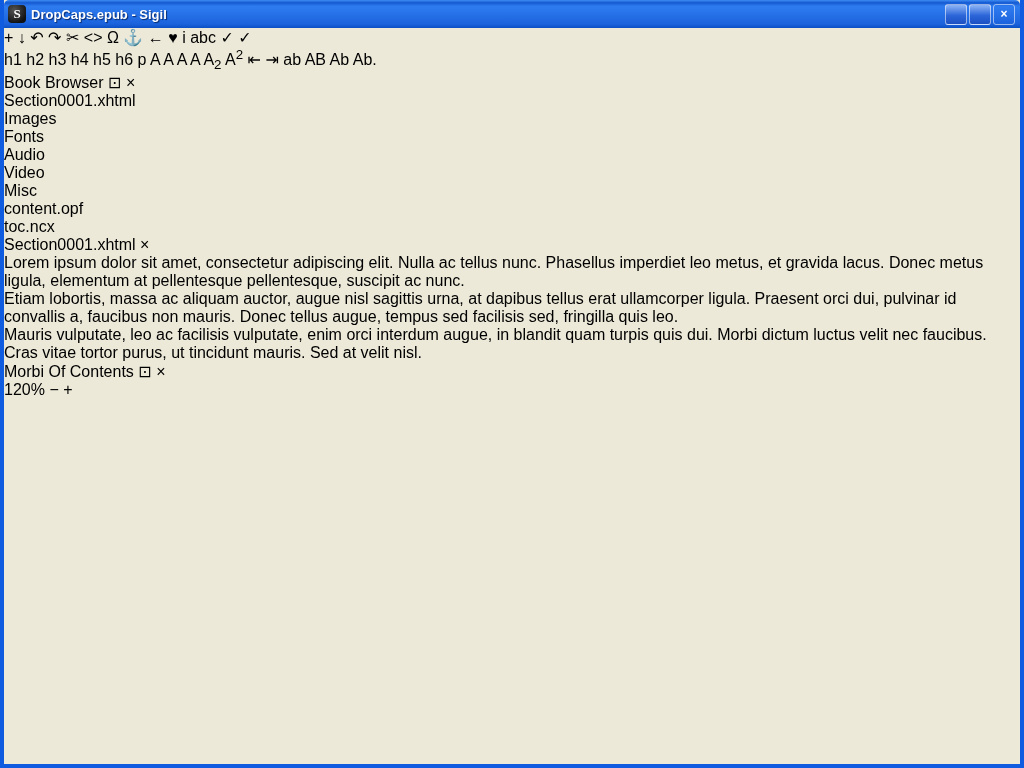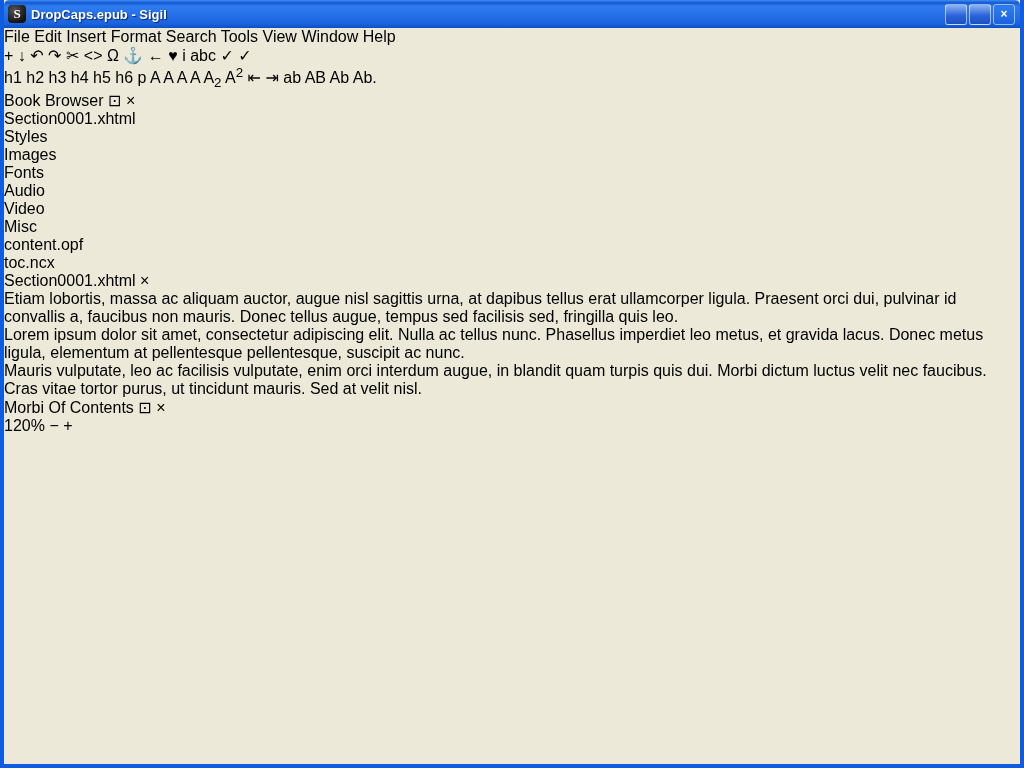--- a/index.html
+++ b/index.html
@@ -155,31 +155,20 @@
       <span class="wbtn min">
           <span class="minbar"></span>
         </span>
       <span class="wbtn max">
           <span class="maxsq"></span>
         </span>
       <span class="wbtn close">×</span>
     </span>
   </div>
 
-  <div class="menubar">
-    <span class="menu-item">File</span>
-    <span class="menu-item">Edit</span>
-    <span class="menu-item">Insert</span>
-    <span class="menu-item">Format</span>
-    <span class="menu-item">Search</span>
-    <span class="menu-item">Tools</span>
-    <span class="menu-item">View</span>
-    <span class="menu-item">Window</span>
-    <span class="menu-item">Help</span>
-  </div>
 
   <div class="toolbar tb1">
     <span class="tbtn"><span class="i-page"></span></span>
     <span class="tbtn"><span class="i-tfolder"></span></span>
     <span class="tbtn"><span class="i-page"></span><span class="add-plus">+</span></span>
     <span class="tbtn"><span class="save-glyph">↓</span></span>
     <span class="sep"></span>
     <span class="tbtn g-undo">↶</span>
     <span class="tbtn g-redo">↷</span>
     <span class="sep"></span>
@@ -252,44 +241,43 @@
     <div class="panel left-panel">
       <div class="panel-header">
         <span>Book Browser</span>
         <span class="ph-btns">
           <span class="ph-btn">⊡</span>
           <span class="ph-btn">×</span>
         </span>
       </div>
       <div class="panel-body">
         <div class="trow sel"><span class="i-file f-html"></span><span>Section0001.xhtml</span></div>
-        <div class="trow"><span class="i-folder"></span><span>Styles</span></div>
         <div class="trow"><span class="i-folder"></span><span>Images</span></div>
         <div class="trow"><span class="i-folder"></span><span>Fonts</span></div>
         <div class="trow"><span class="i-folder"></span><span>Audio</span></div>
         <div class="trow"><span class="i-folder"></span><span>Video</span></div>
         <div class="trow"><span class="i-folder"></span><span>Misc</span></div>
         <div class="trow"><span class="i-file f-opf"></span><span>content.opf</span></div>
         <div class="trow"><span class="i-file f-ncx"></span><span>toc.ncx</span></div>
       </div>
     </div>
 
     <div class="center-col">
       <div class="tabbar">
         <span class="tab">
           <span>Section0001.xhtml</span>
           <span class="tab-close">×</span>
         </span>
       </div>
       <div class="editor">
         <div class="para">
-          <span class="dropcap cap-e"><span>E</span></span><span>tiam lobortis, massa ac aliquam auctor, augue nisl sagittis urna, at dapibus tellus erat ullamcorper ligula. Praesent orci dui, pulvinar id convallis a, faucibus non mauris. Donec tellus augue, tempus sed facilisis sed, fringilla quis leo.</span>
+          <span class="dropcap cap-l"><span>L</span></span><span>orem ipsum dolor sit amet, consectetur adipiscing elit. Nulla ac tellus nunc. Phasellus imperdiet leo metus, et gravida lacus. Donec metus ligula, elementum at pellentesque pellentesque, suscipit ac nunc.</span>
         </div>
         <div class="para">
-          <span class="dropcap cap-l"><span>L</span></span><span>orem ipsum dolor sit amet, consectetur adipiscing elit. Nulla ac tellus nunc. Phasellus imperdiet leo metus, et gravida lacus. Donec metus ligula, elementum at pellentesque pellentesque, suscipit ac nunc.</span>
+          <span class="dropcap cap-e"><span>E</span></span><span>tiam lobortis, massa ac aliquam auctor, augue nisl sagittis urna, at dapibus tellus erat ullamcorper ligula. Praesent orci dui, pulvinar id convallis a, faucibus non mauris. Donec tellus augue, tempus sed facilisis sed, fringilla quis leo.</span>
         </div>
         <div class="para">
           <span class="dropcap cap-m"><span>M</span></span><span>auris vulputate, leo ac facilisis vulputate, enim orci interdum augue, in blandit quam turpis quis dui. Morbi dictum luctus velit nec faucibus. Cras vitae tortor purus, ut tincidunt mauris. Sed at velit nisl.</span>
         </div>
       </div>
     </div>
 
     <div class="panel right-panel">
       <div class="panel-header">
         <span>Morbi Of Contents</span>

